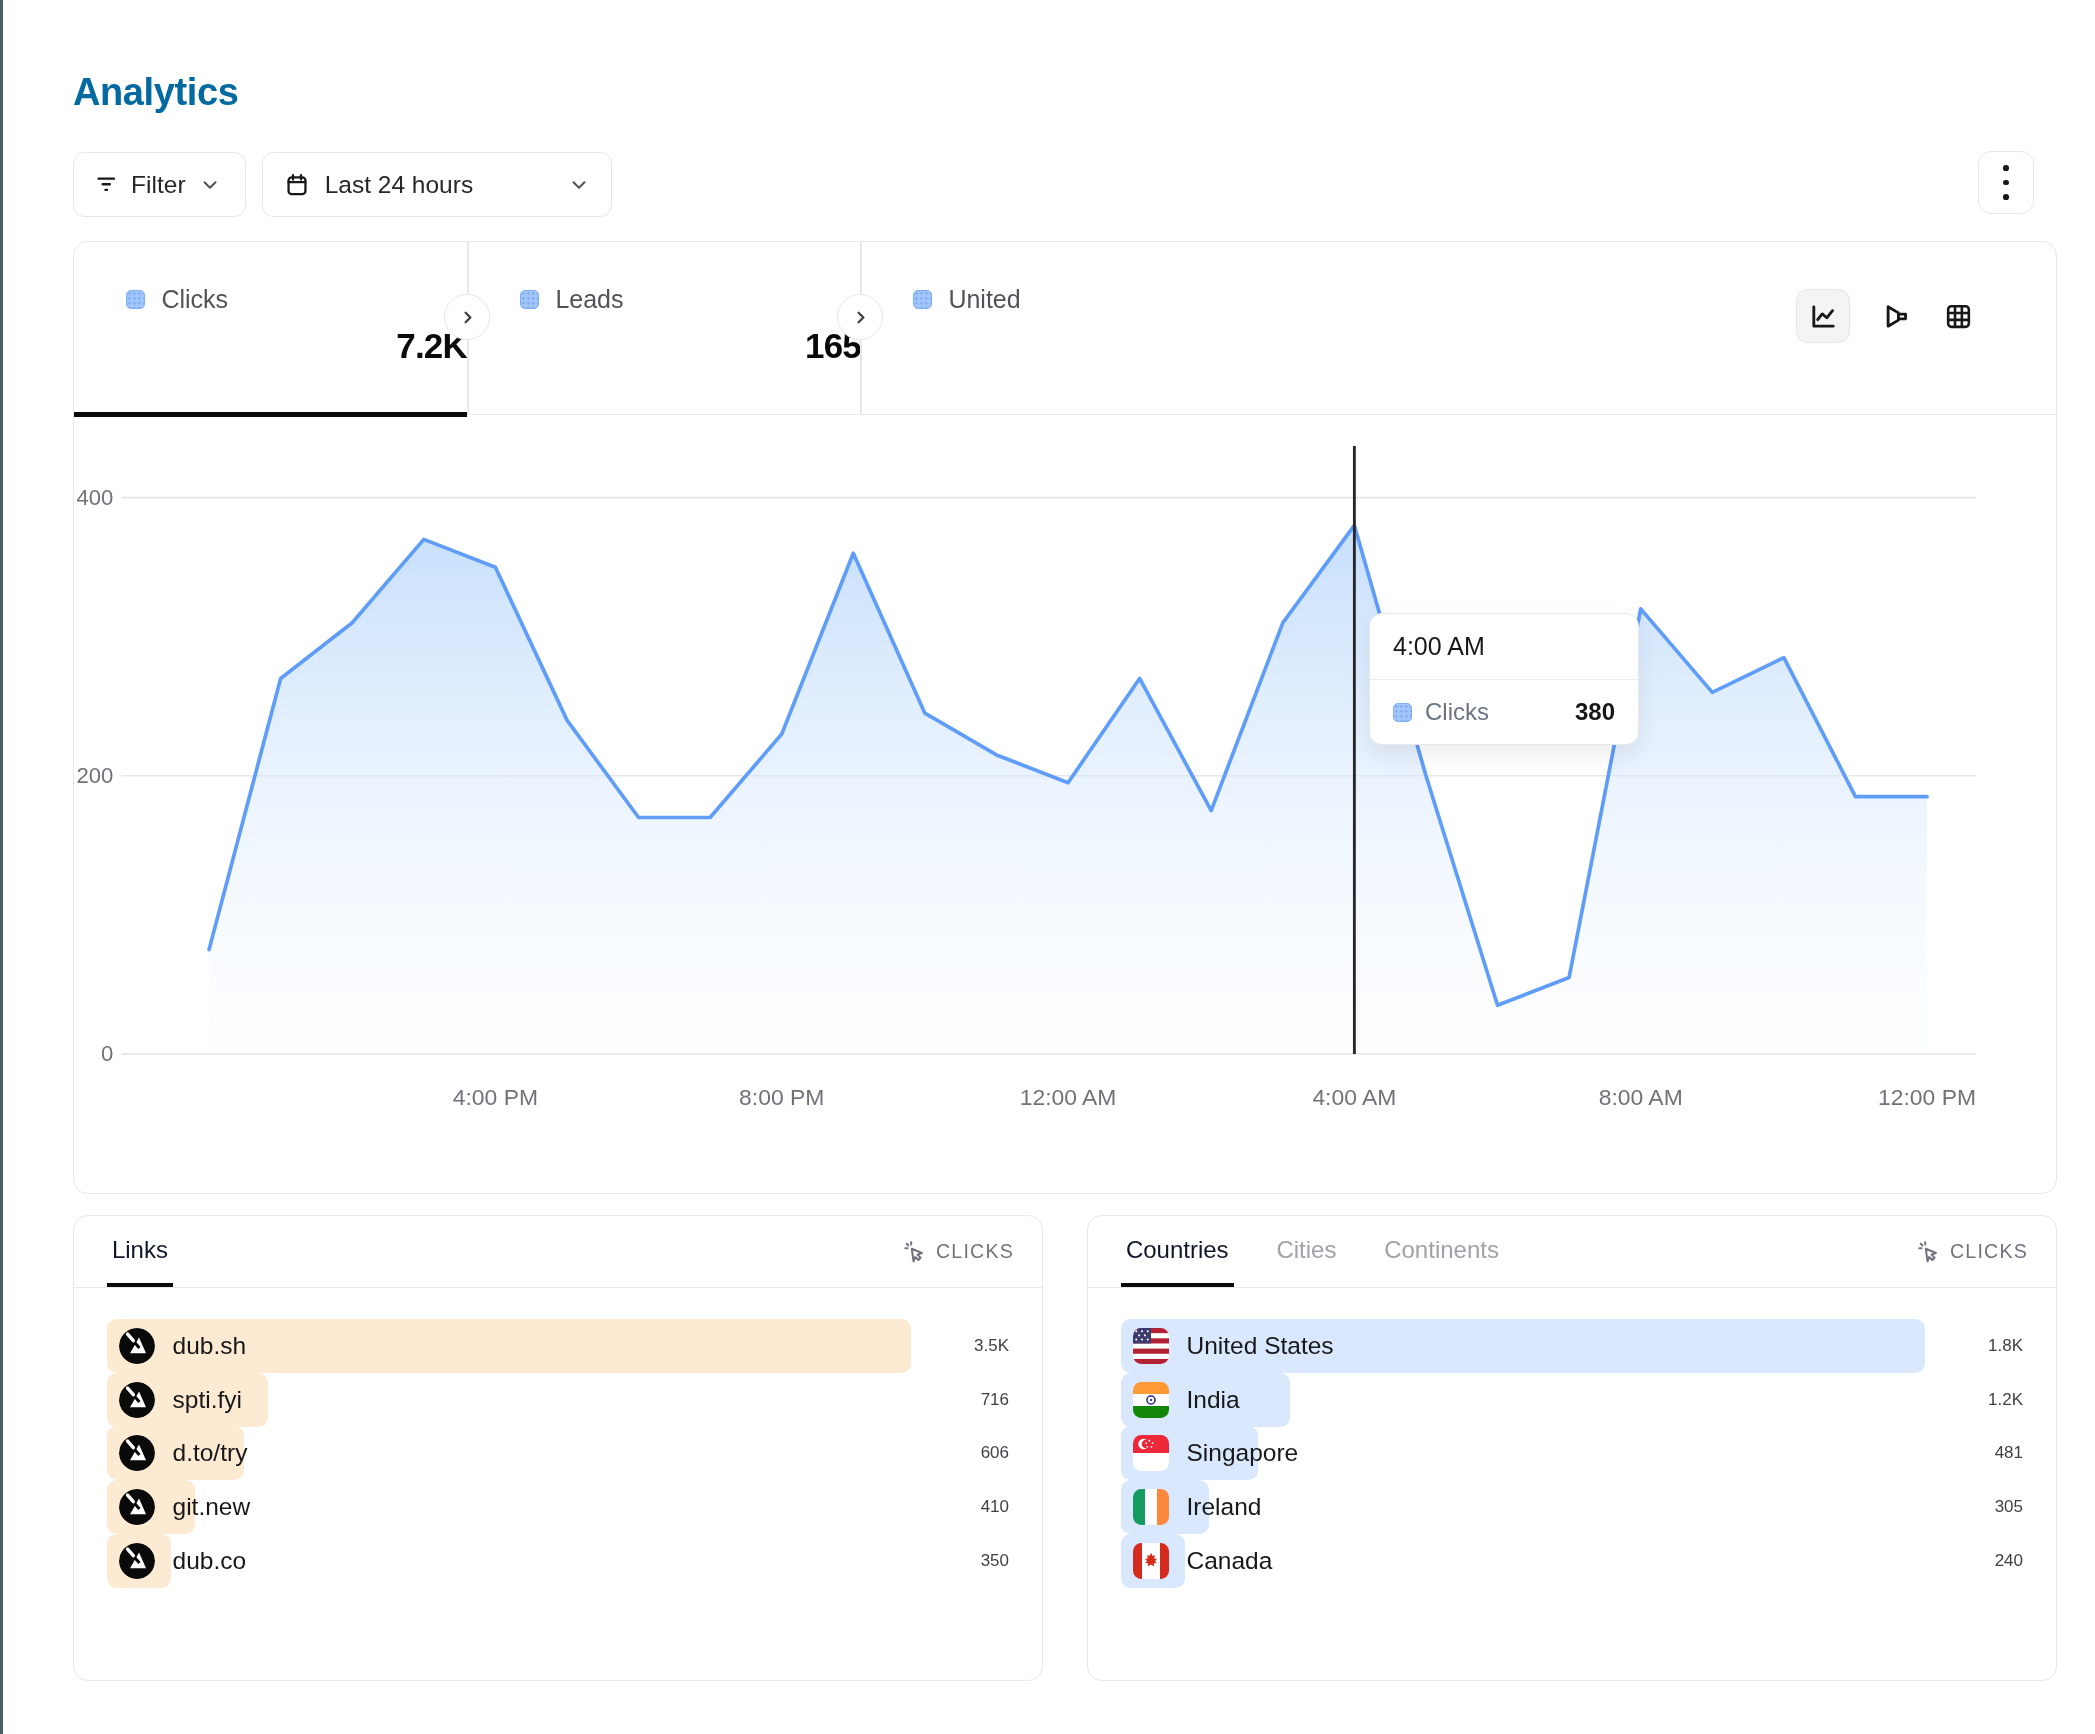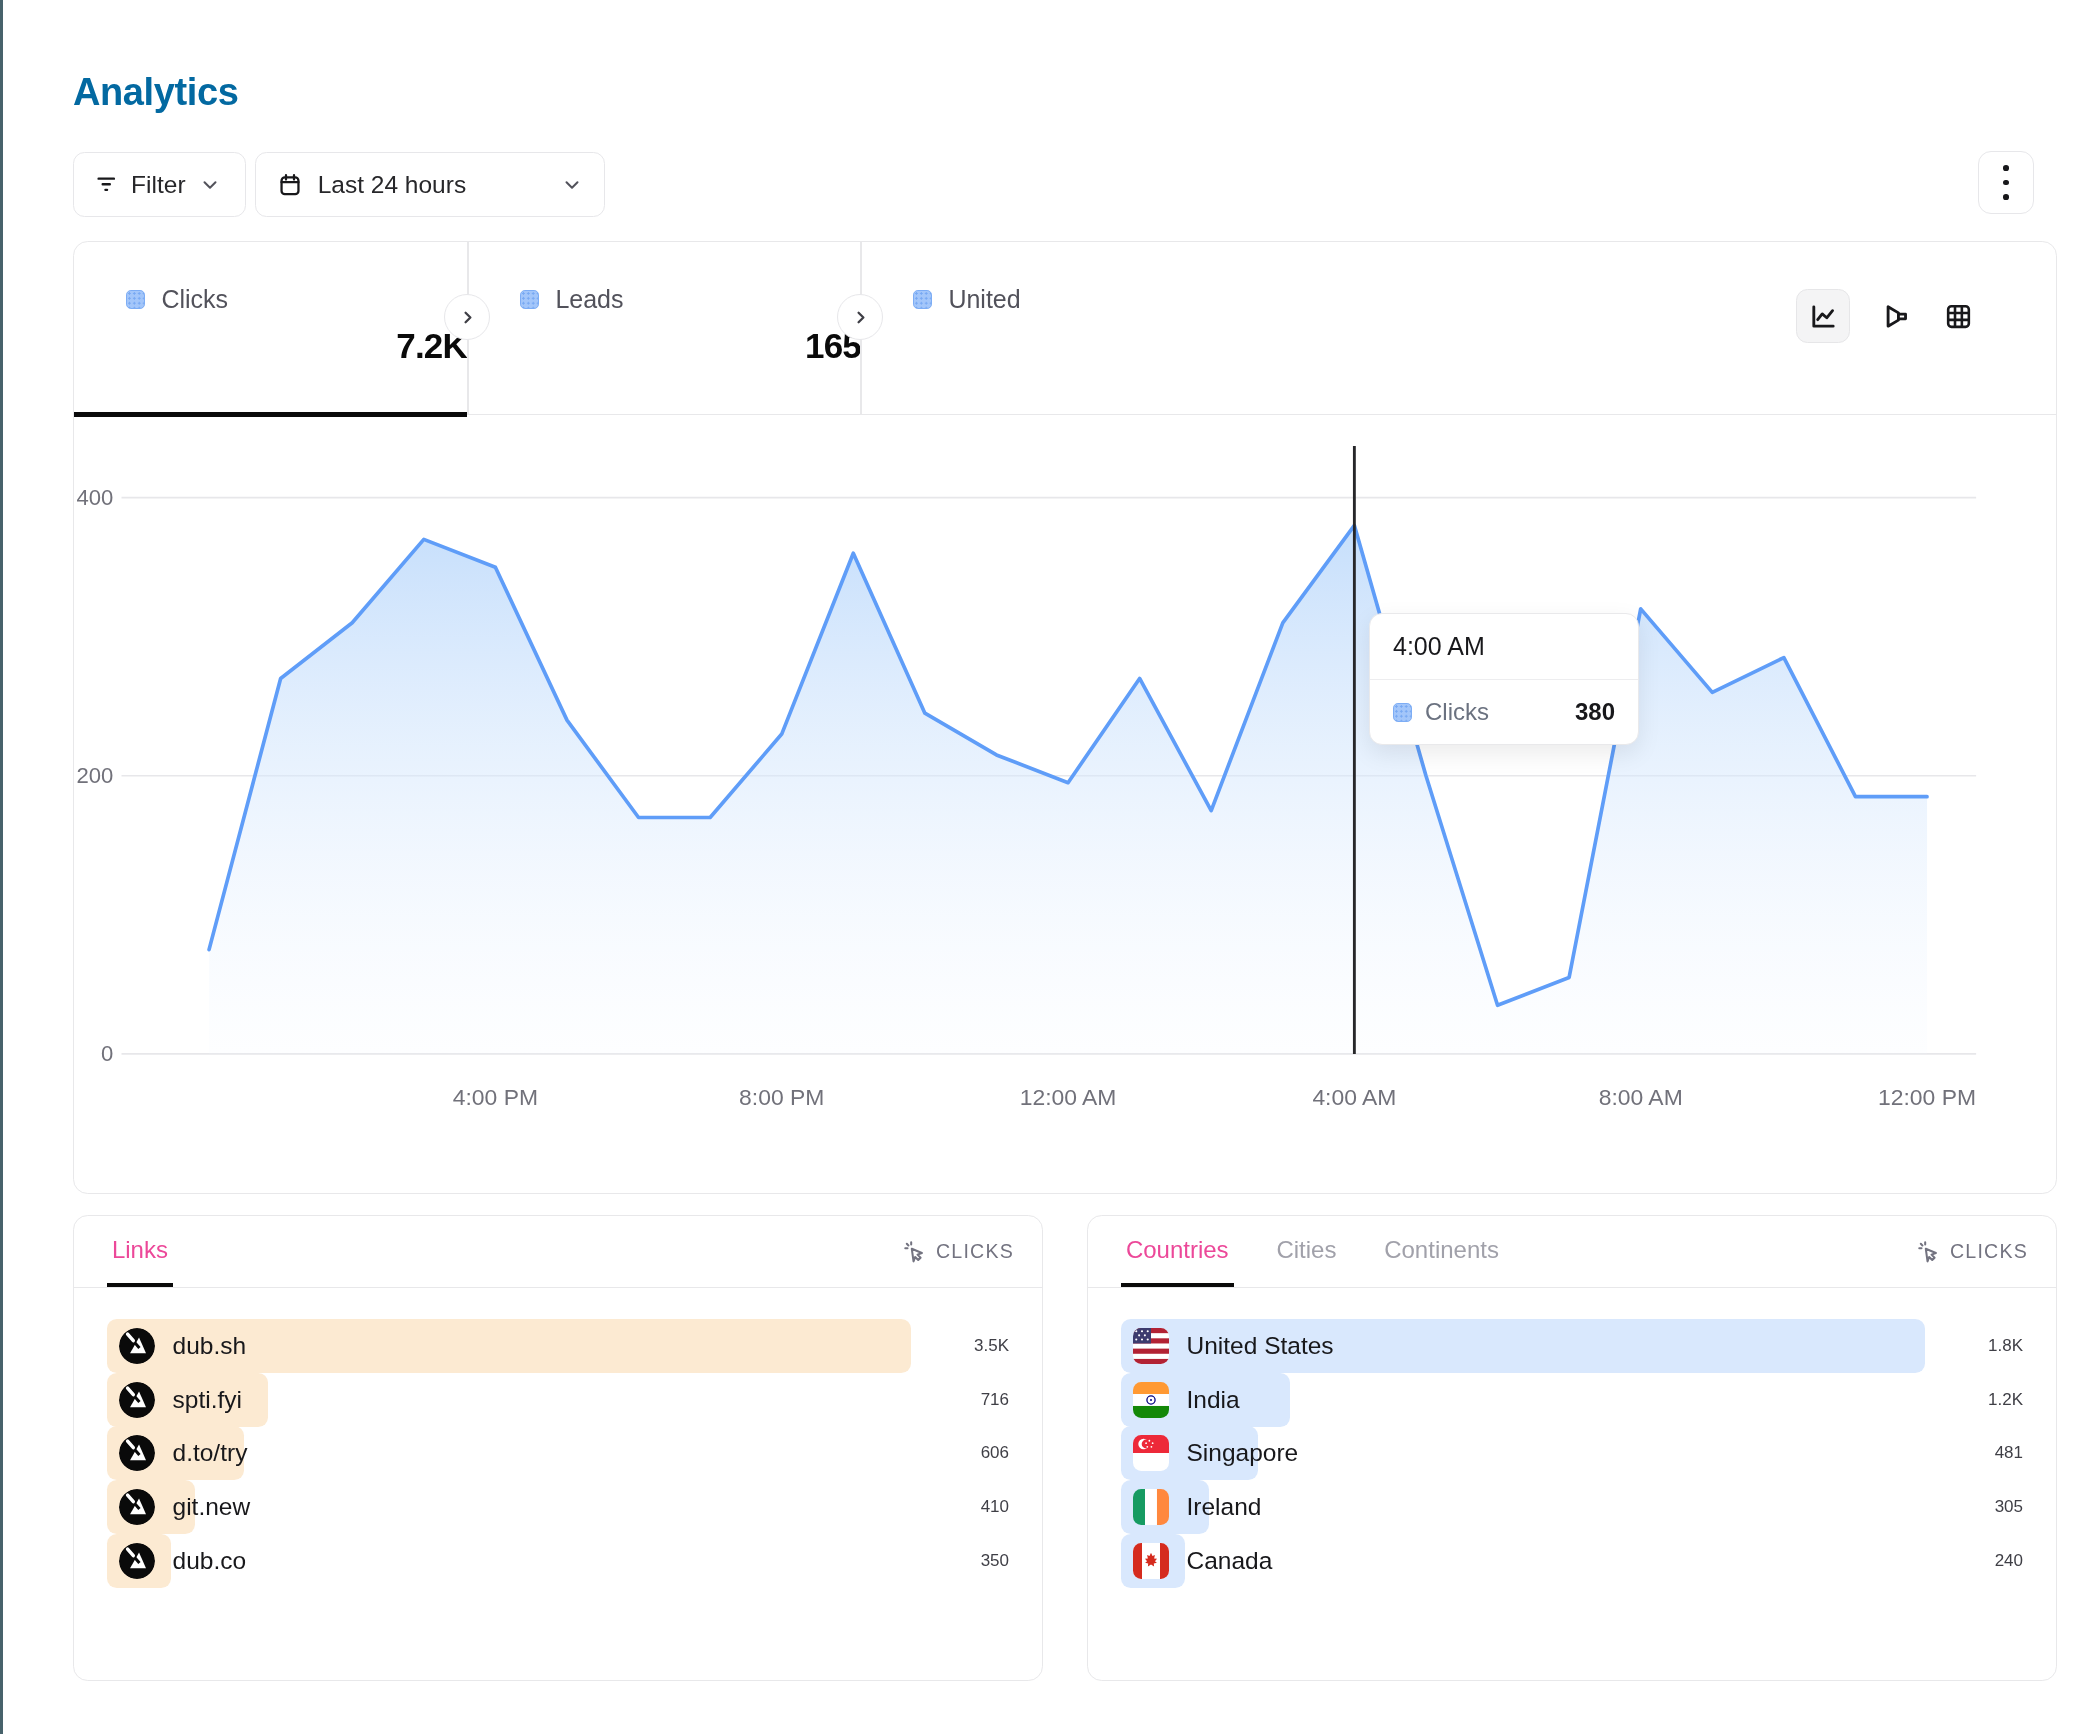--- a/index.html
+++ b/index.html
@@ -9,21 +9,21 @@
     font-family:"Liberation Sans", sans-serif; color:#0a0a0a; overflow:hidden;
     border-left:3.3px solid #47626b;
   }
   .page-title { position:absolute; left:70px; top:71px; font-size:38px; font-weight:700; letter-spacing:-0.4px; color:#0369a1; }
 
   .btn { position:absolute; height:65px; background:#fff; border:1.6px solid #e7e7ea; border-radius:11.5px;
          display:flex; align-items:center; cursor:pointer;text-align:center; }
   .btn svg { flex:0 0 auto; }
   .btn .lbl { font-size:24.5px; color:#27272a; }
   #filter-btn { left:70px; top:152px; width:173px; padding:0 19.6px; gap:13px; }
-  #date-btn { left:252px; top:152px; width:350px; padding:0 21px; gap:14.7px; }
+  #date-btn { left:259px; top:152px; width:350px; padding:0 21px; gap:14.7px; }
   #date-btn .chev { margin-left:auto; }
   #kebab-btn { left:1975px; top:151px; width:56px; height:63px; border-radius:13px; justify-content:center; }
   .kebab-dots { display:flex; flex-direction:column; gap:9px; }
   .kebab-dots i { width:5.7px; height:5.7px; border-radius:50%; background:#18181b; }
 
   
   #main-card { position:absolute; left:70px; top:241px; width:1984px; height:953px;
     border:1.6px solid #e8e8ea; border-radius:14.7px; background:#fff; }
   #stats-row { position:absolute; left:0; top:0; width:100%; height:173px; border-bottom:1.6px solid #e8e8ea; }
   .stat-tab { position:absolute; top:0; width:393px; height:173px; padding:43px 0 0 52px; cursor:pointer; }
@@ -52,21 +52,21 @@
   #tooltip .tt-val { margin-left:auto; font-size:24px; font-weight:700; color:#18181b; }
 
   
   .panel { position:absolute; top:1215px; width:970px; height:466px; border:1.6px solid #e8e8ea; border-radius:14.7px; background:#fff; }
   #links-panel { left:70px; }
   #countries-panel { left:1084px; }
   .panel-head { height:72px; border-bottom:1.6px solid #e8e8ea; display:flex; align-items:center; padding:0 28px 0 33px; }
   .panel-tabs { display:flex; gap:38px; height:100%; }
   .panel-tab { height:100%; display:flex; align-items:center; font-size:24px; color:#a1a1aa; cursor:pointer;
     border-bottom:4.1px solid transparent; margin-bottom:-1.6px; padding:0 4.9px; }
-  .panel-tab.active { color:#ec4899; border-bottom-color:#0a0a0a; font-weight:500; }
+  .panel-tab.active { color:#0f172a; border-bottom-color:#0a0a0a; font-weight:500; }
   .panel-metric { margin-left:auto; display:flex; align-items:center; gap:9.8px; font-size:19.6px; letter-spacing:1.2px;
     color:#737380; cursor:pointer; }
   .rows { padding:31px 33px 0; }
   .row { position:relative; height:39px; margin-bottom:14.7px; cursor:pointer; }
   .row .bar { position:absolute; left:0; top:0; height:54px; border-radius:9.8px; }
   .row .content { position:absolute; left:11.5px; top:0; height:54px; display:flex; align-items:center; gap:18px; }
   .row .r-label { font-size:24.5px; color:#18181b; }
   .row .r-value { position:absolute; right:0; top:0; height:54px; display:flex; align-items:center; font-size:17px; color:#3f3f46; }
   .avatar { width:36px; height:36px; border-radius:50%; overflow:hidden; flex:0 0 auto; }
   .flag { width:36px; height:36px; border-radius:8.2px; overflow:hidden; flex:0 0 auto; }

